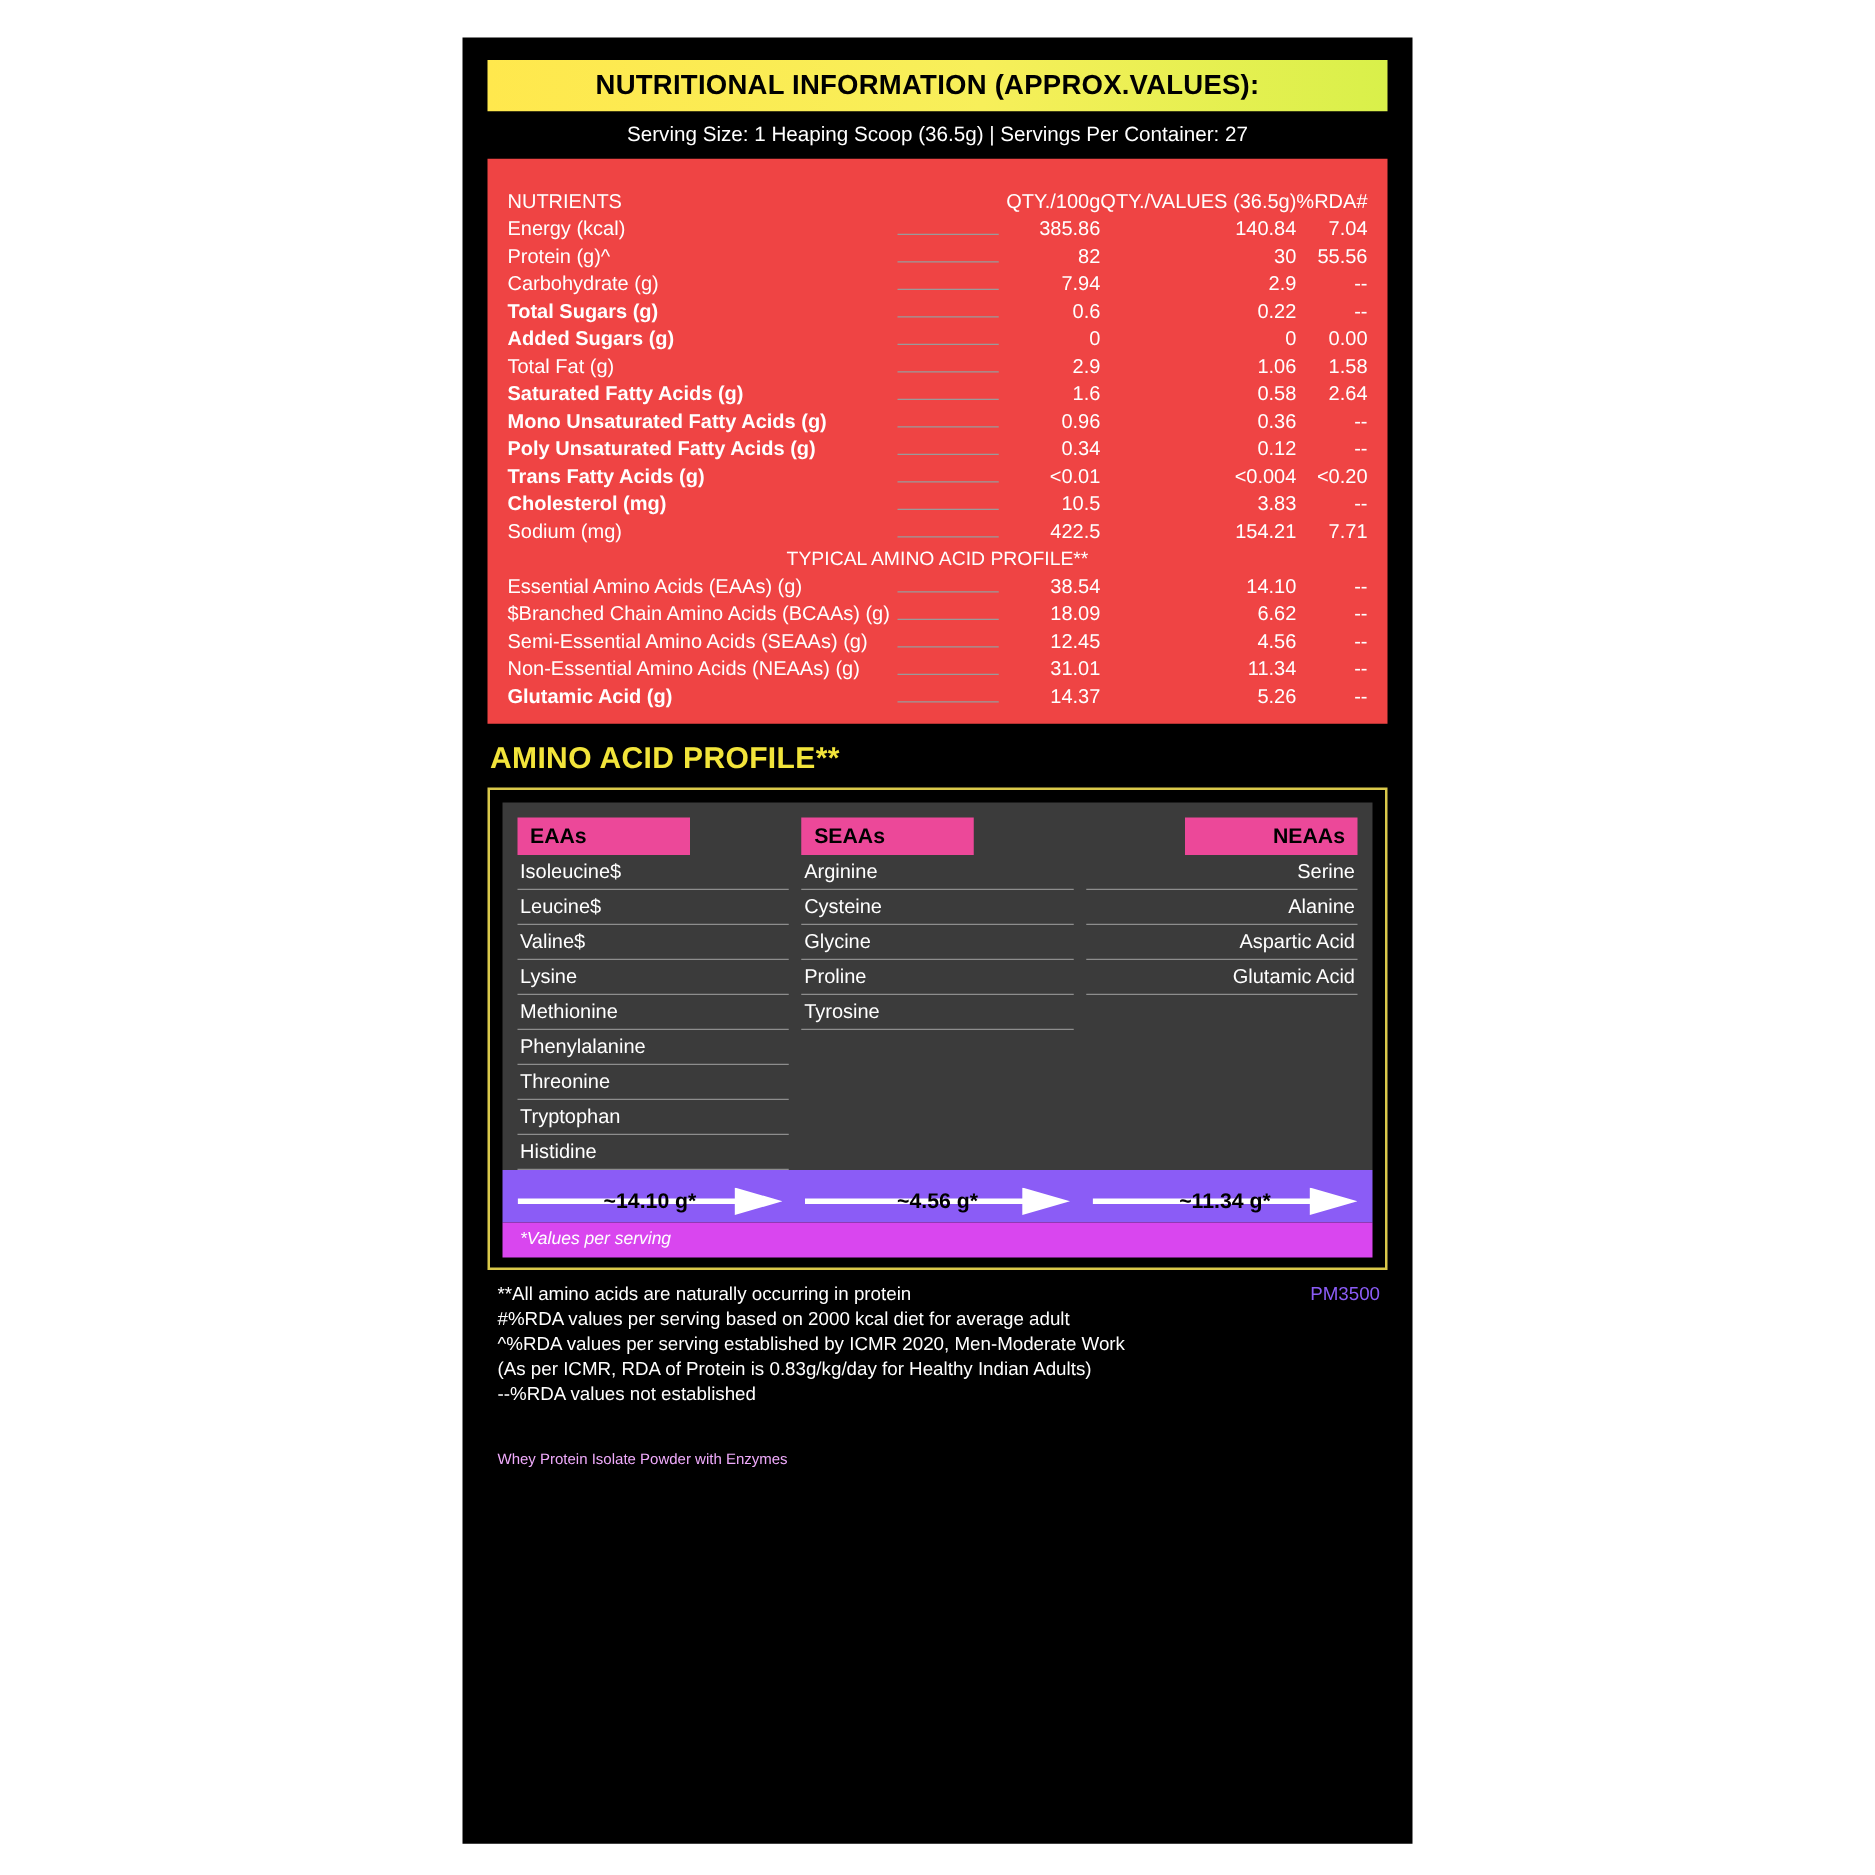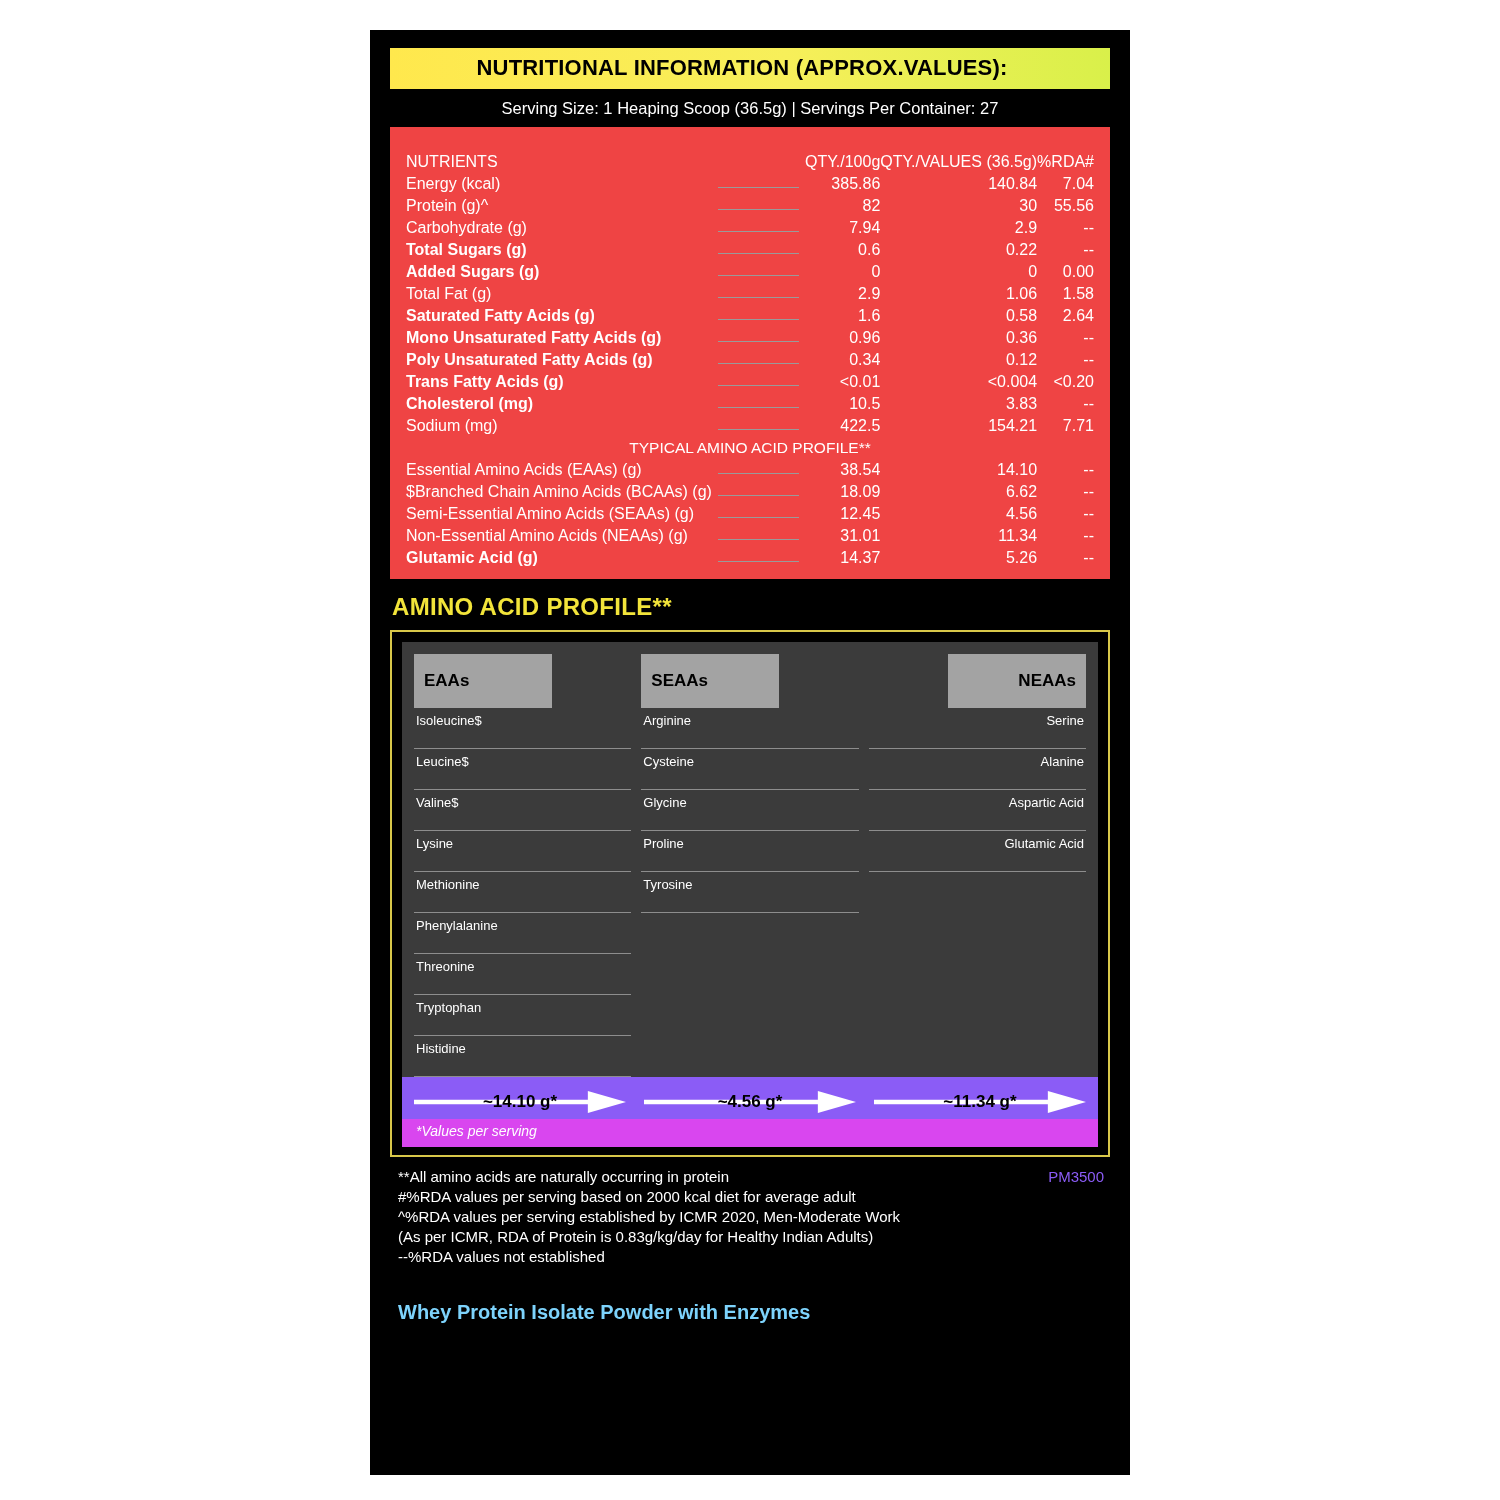--- a/index.html
+++ b/index.html
@@ -26,37 +26,37 @@
   .c-v3{text-align:right;width:62px;}
   .ind1{padding-left:38px;font-weight:bold;}
   .amino-sub{text-align:center;font-size:15.5px;padding:7px 0 4px 0;}
 
   .aa-title{color:#f2e43a;font-weight:bold;font-size:24px;padding:14px 0 9px 2px;letter-spacing:.3px;}
 
   .aa-box{border:2px solid #d9c84a;background:#000;padding:10px 10px 8px 10px;}
   .aa-grid-wrap{background:#3b3b3b;padding:12px 12px 0 12px;}
   .aa-cols{display:flex;gap:10px;}
   .aa-col{flex:1;}
-  .col-head{background:#a3a3a3;color:#000;font-weight:bold;font-size:17px;padding:17px 10px;display:inline-block;min-width:118px;}
+  .col-head{background:#ec4899;color:#000;font-weight:bold;font-size:17px;padding:5px 10px;display:inline-block;min-width:118px;}
   .col-head.c2{text-align:left;}
   .col-head.c3{text-align:right;}
-  .aa-item{color:#fff;font-size:13px;padding:5px 2px 20px 2px;border-bottom:1px solid #8d8d8d;}
+  .aa-item{color:#fff;font-size:16px;padding:5px 2px 4px 2px;border-bottom:1px solid #8d8d8d;}
   .col3 .aa-item,.col3 .col-head{text-align:right;}
   .spacer-row{height:22px;}
 
   .arrows{display:flex;gap:18px;padding:8px 12px 0 12px;background:#8b5cf6;}
   .arrow{flex:1;position:relative;height:34px;}
   .arrow .bar{position:absolute;left:0;top:6px;width:100%;height:22px;background:#fff;
      clip-path:polygon(0 40%,82% 40%,82% 0,100% 50%,82% 100%,82% 60%,0 60%);}
   .arrow .lbl{position:absolute;width:100%;top:7px;text-align:center;color:#000;font-weight:bold;font-size:17px;}
   .vps{background:#d946ef;color:#fff;font-size:14px;padding:4px 12px 8px 14px;font-style:italic;}
 
   .footnotes{position:relative;color:#fff;font-size:15px;line-height:20px;padding:10px 2px 0 8px;}
   .pm{position:absolute;right:6px;top:10px;font-size:15px;color:#8b5cf6;}
-  .bottom-line{color:#7dd3fc;font-size:20px;padding:34px 2px 0 8px;font-weight:bold;}
+  .bottom-line{color:#f0abfc;font-size:12px;padding:34px 2px 0 8px;}
 </style>
 </head>
 <body>
 
 <div class="panel">
   <div class="inner">
 
     <div class="title-bar">NUTRITIONAL INFORMATION (APPROX.VALUES):</div>
     <div class="serving">Serving Size: 1 Heaping Scoop (36.5g)  |  Servings Per Container: 27</div>
 

